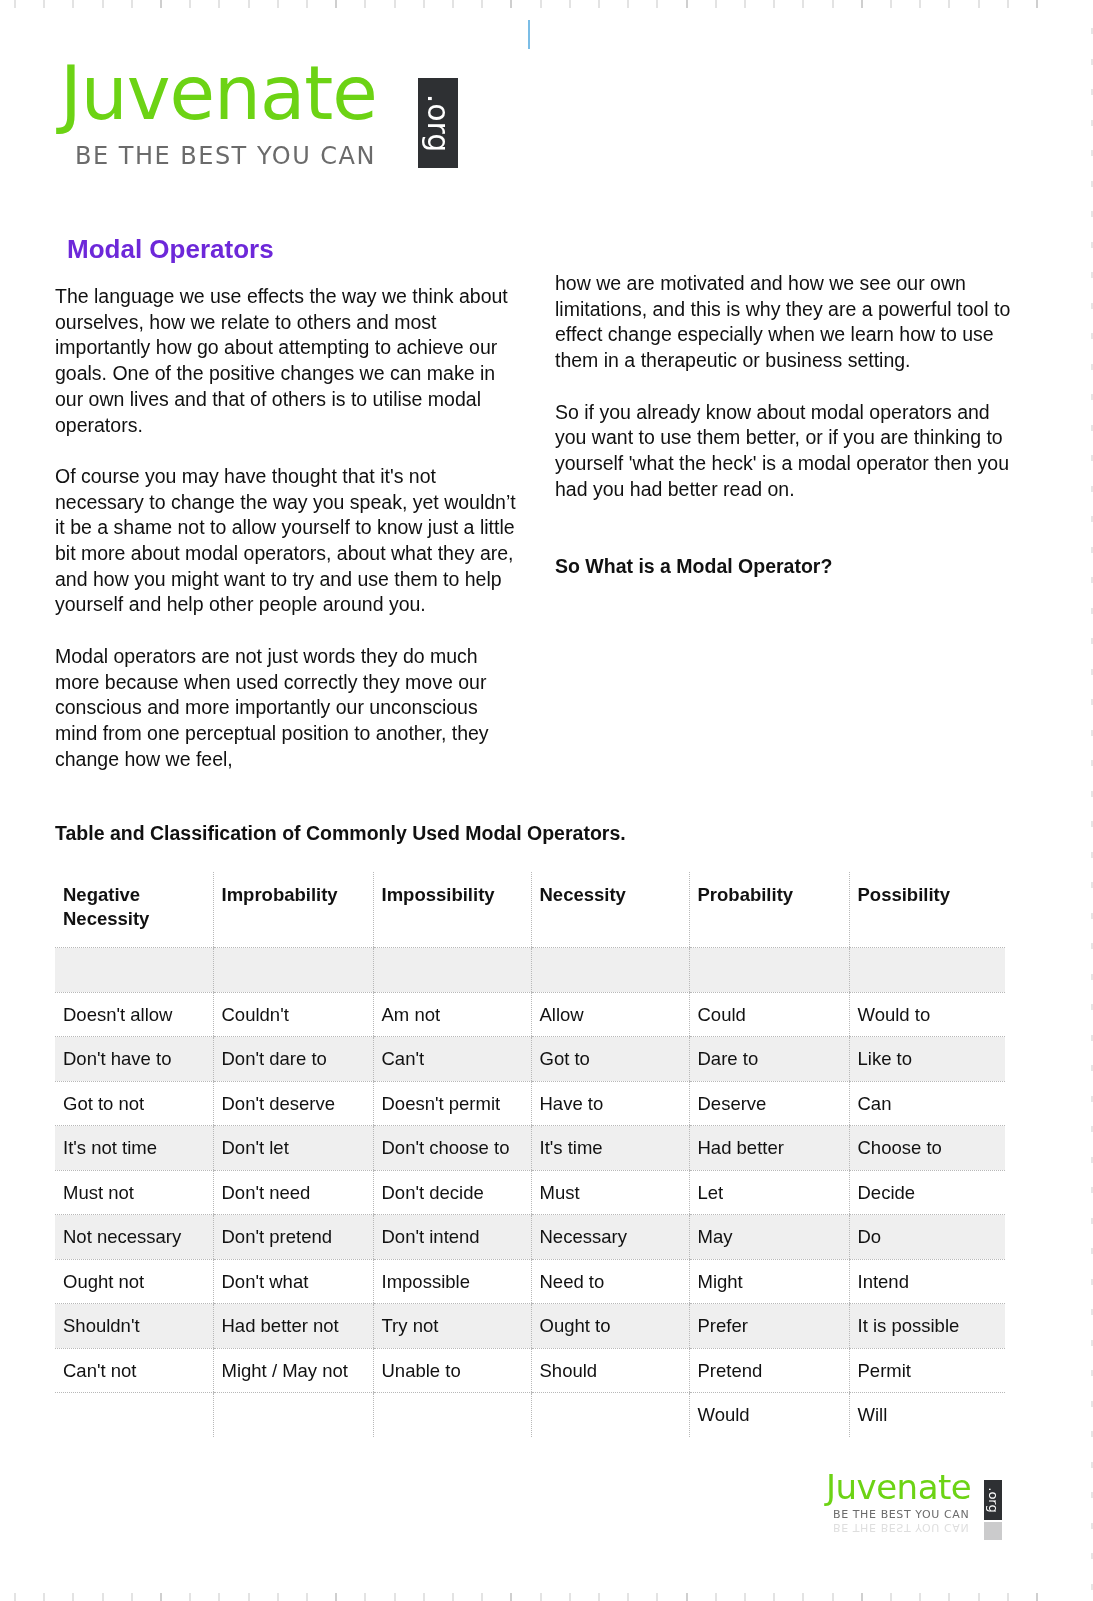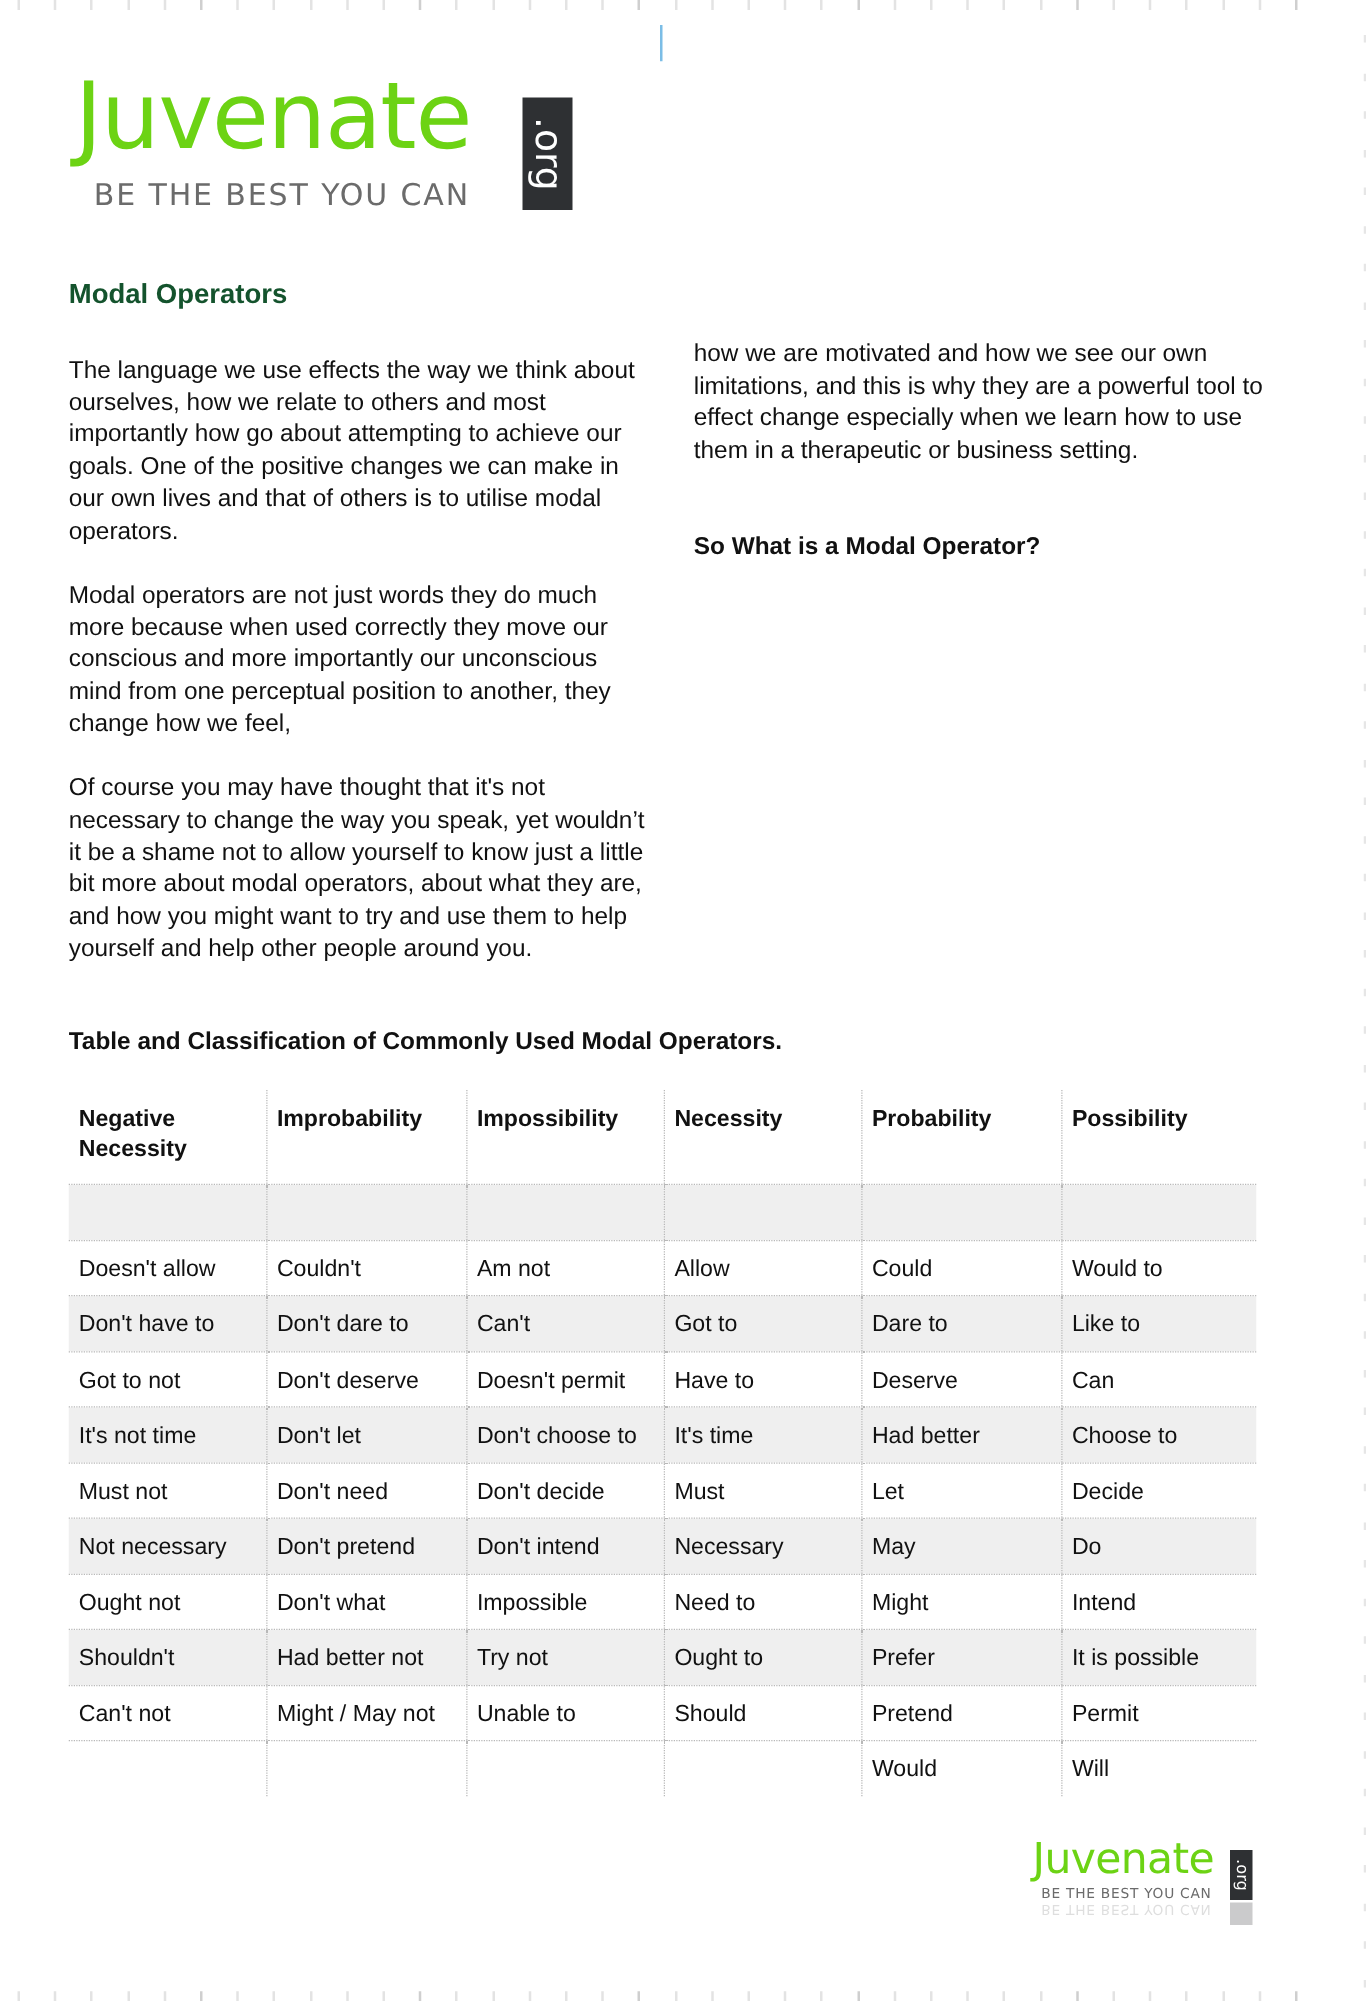--- a/index.html
+++ b/index.html
@@ -16,21 +16,21 @@
 
     .caret { position: absolute; left: 528px; top: 20px; width: 2px; height: 29px; background: #7bbde6; }
 
     
     .logo { position: absolute; left: 60px; top: 62px; width: 410px; height: 112px; }
     .logo .word { position: absolute; left: 0; top: -6px; font-family: "DejaVu Sans", sans-serif; font-size: 74px; font-weight: normal; color: #6cd314; letter-spacing: -1px; line-height: 1; }
     .logo .tag { position: absolute; left: 15px; top: 82px; font-family: "DejaVu Sans", sans-serif; font-size: 24px; color: #6b6b6b; letter-spacing: 1.5px; line-height: 1; white-space: nowrap; }
     .logo .org { position: absolute; left: 358px; top: 16px; width: 40px; height: 90px; background: #2e3033; }
     .logo .org span { position: absolute; left: 50%; top: 50%; transform: translate(-50%, -50%) rotate(90deg); color: #fff; font-family: "DejaVu Sans", sans-serif; font-size: 30px; white-space: nowrap; }
 
-    .title { position: absolute; left: 55px; top: 222px; font-size: 22px; font-weight: bold; color: #14532d; margin: 0; }
+    .title { position: absolute; left: 55px; top: 222px; font-size: 26px; font-weight: bold; color: #6d28d9; margin: 12px; }
 
     .col { position: absolute; font-size: 19.5px; line-height: 25.7px; color: #111; }
     .col p { margin: 0 0 25.7px 0; }
     .col.left { left: 55px; top: 284px; width: 470px; }
     .col.right { left: 555px; top: 271px; width: 460px; }
     .col h3 { font-size: 19.5px; font-weight: bold; margin: 0 0 25.7px 0; line-height: 25.7px; }
     .col .spacer { height: 25.7px; }
 
     .table-title { position: absolute; left: 55px; top: 822px; font-size: 19.5px; font-weight: bold; margin: 0; }
 
@@ -193,26 +193,27 @@
   <div class="tag">BE THE BEST YOU CAN</div>
   <div class="org">
       <span>.org</span>
     </div>
 </div>
 
 <h1 class="title">Modal Operators</h1>
 
 <div class="col left">
   <p>The language we use effects the way we think about ourselves, how we relate to others and most importantly how go about attempting to achieve our goals. One of the positive changes we can make in our own lives and that of others is to utilise modal operators.</p>
+  <p>Of course you may have thought that it's not necessary to change the way you speak, yet wouldn’t it be a shame not to allow yourself to know just a little bit more about modal operators, about what they are, and how you might want to try and use them to help yourself and help other people around you.</p>
   <p>Modal operators are not just words they do much more because when used correctly they move our conscious and more importantly our unconscious mind from one perceptual position to another, they change how we feel,</p>
-  <p>Of course you may have thought that it's not necessary to change the way you speak, yet wouldn’t it be a shame not to allow yourself to know just a little bit more about modal operators, about what they are, and how you might want to try and use them to help yourself and help other people around you.</p>
 </div>
 
 <div class="col right">
   <p>how we are motivated and how we see our own limitations, and this is why they are a powerful tool to effect change especially when we learn how to use them in a therapeutic or business setting.</p>
+  <p>So if you already know about modal operators and you want to use them better, or if you are thinking to yourself 'what the heck' is a modal operator then you had you had better read on.</p>
   <div class="spacer"></div>
   <h3>So What is a Modal Operator?</h3>
 </div>
 
 <h2 class="table-title">Table and Classification of Commonly Used Modal Operators.</h2>
 
 <table class="mo">
   <colgroup>
       <col class="c1">
       <col class="c2">

